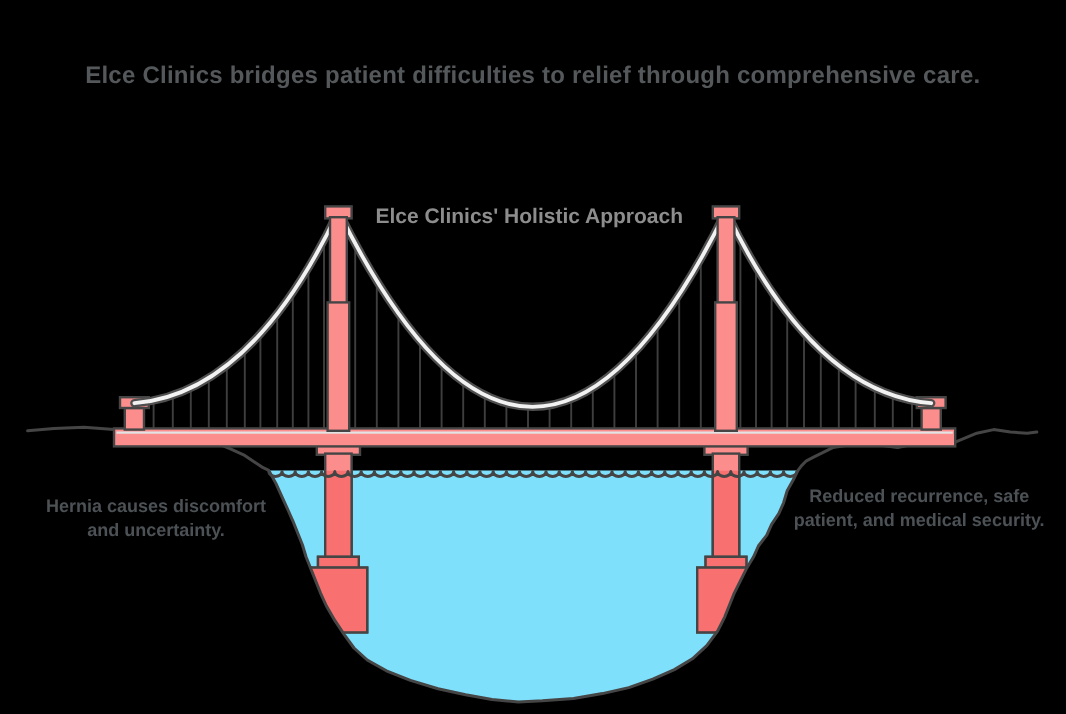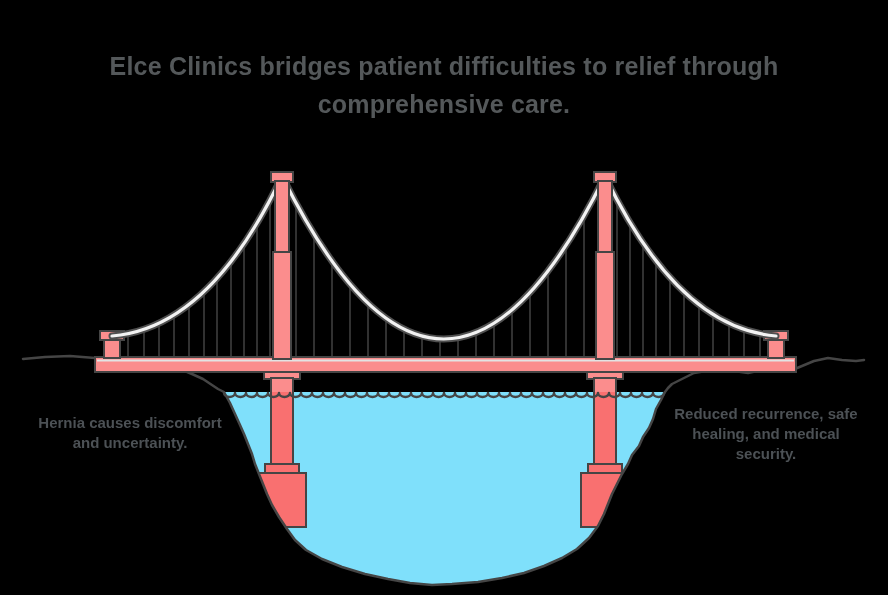--- a/index.html
+++ b/index.html
@@ -21,21 +21,21 @@
     background:var(--background);
     font-family:"Liberation Sans", sans-serif;
     position:relative;
     overflow:hidden;
   }
   .stage{position:absolute;inset:0;width:888px;height:595px;}
   svg.bridge{position:absolute;left:0;top:0;width:888px;height:595px;display:block;}
   .txt{position:absolute;font-weight:700;text-align:center;}
   .title{
     left:34px;top:48px;width:820px;
-    font-size:25px;line-height:1.5;letter-spacing:.2px;
+    font-size:20px;line-height:1.5;letter-spacing:.2px;
     color:var(--title-text);
   }
   .bridge-label{
     left:311px;top:168px;width:260px;
     font-size:17.5px;line-height:1.45;
     color:var(--bridge-label-text);
   }
   .note{font-size:15px;line-height:1.32;color:var(--note-text);}
   .note-left{left:25px;top:413px;width:210px;}
   .note-right{left:660px;top:404px;width:212px;}
@@ -162,16 +162,17 @@
       <path class="cable-inner" d="M112,336 Q210,328 282,176"></path>
       <path class="cable-inner" d="M282,176 Q444,502 605,176"></path>
       <path class="cable-inner" d="M605,176 Q678,328 776,336"></path>
     </g>
 
     <use href="#towerShape" x="282" class="salmon"></use>
     <use href="#towerShape" x="605" class="salmon"></use>
   </svg>
 
   <div class="txt title">Elce Clinics bridges patient difficulties to relief through comprehensive care.</div>
+  <div class="txt bridge-label">Elce Clinics' Holistic Approach</div>
   <div class="txt note note-left">Hernia causes discomfort and uncertainty.</div>
-  <div class="txt note note-right">Reduced recurrence, safe healing, and medical security.</div>
+  <div class="txt note note-right">Reduced recurrence, safe patient, and medical security.</div>
 
 </div>
 
 </body></html>

